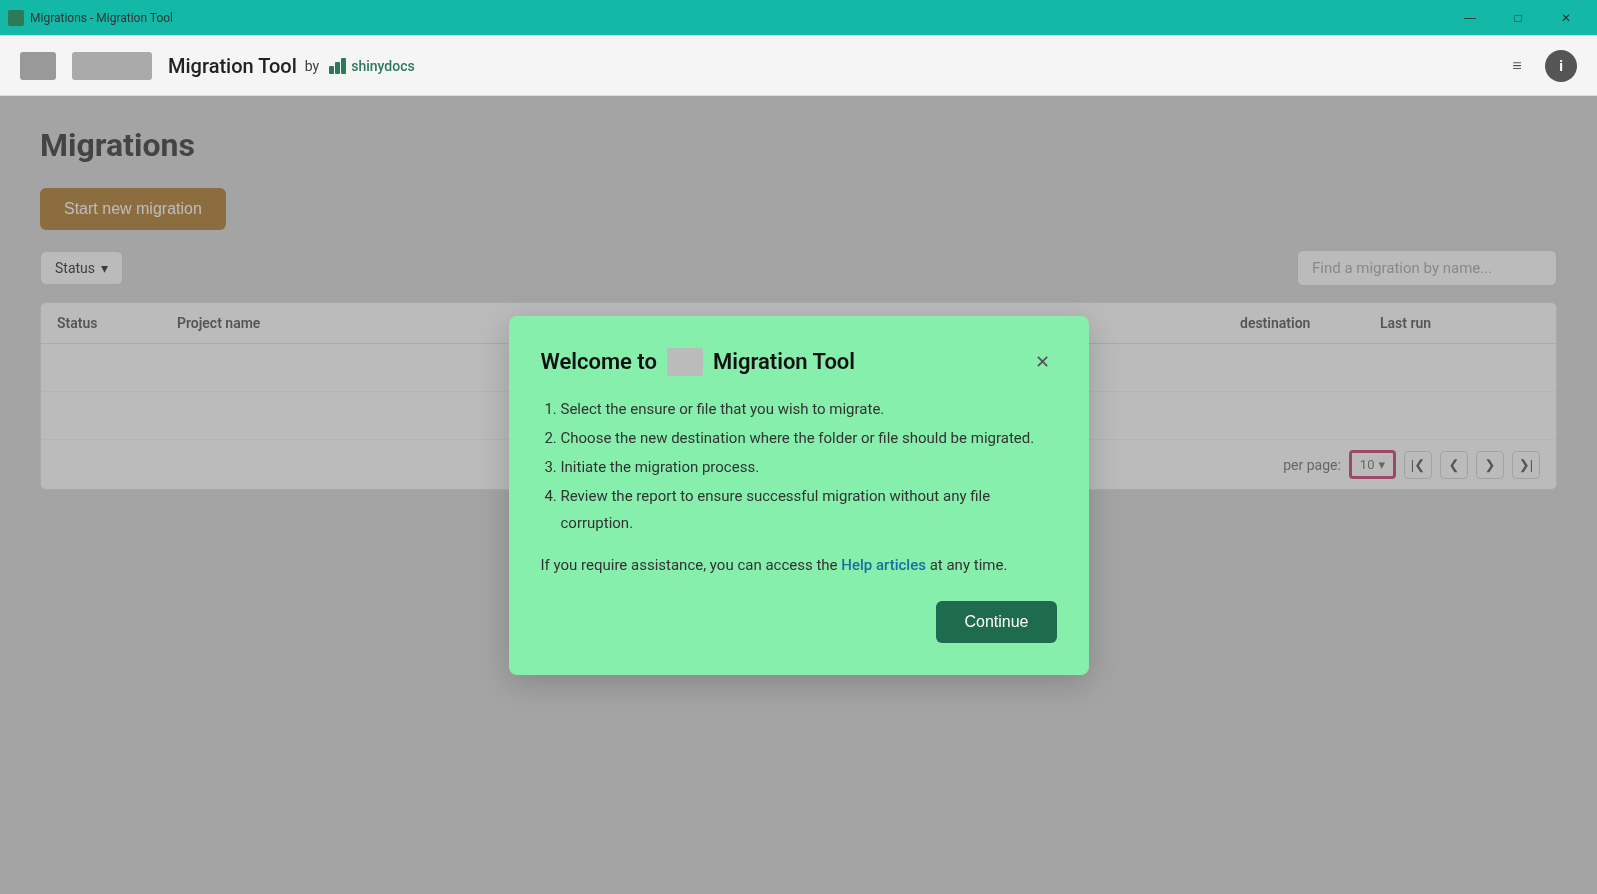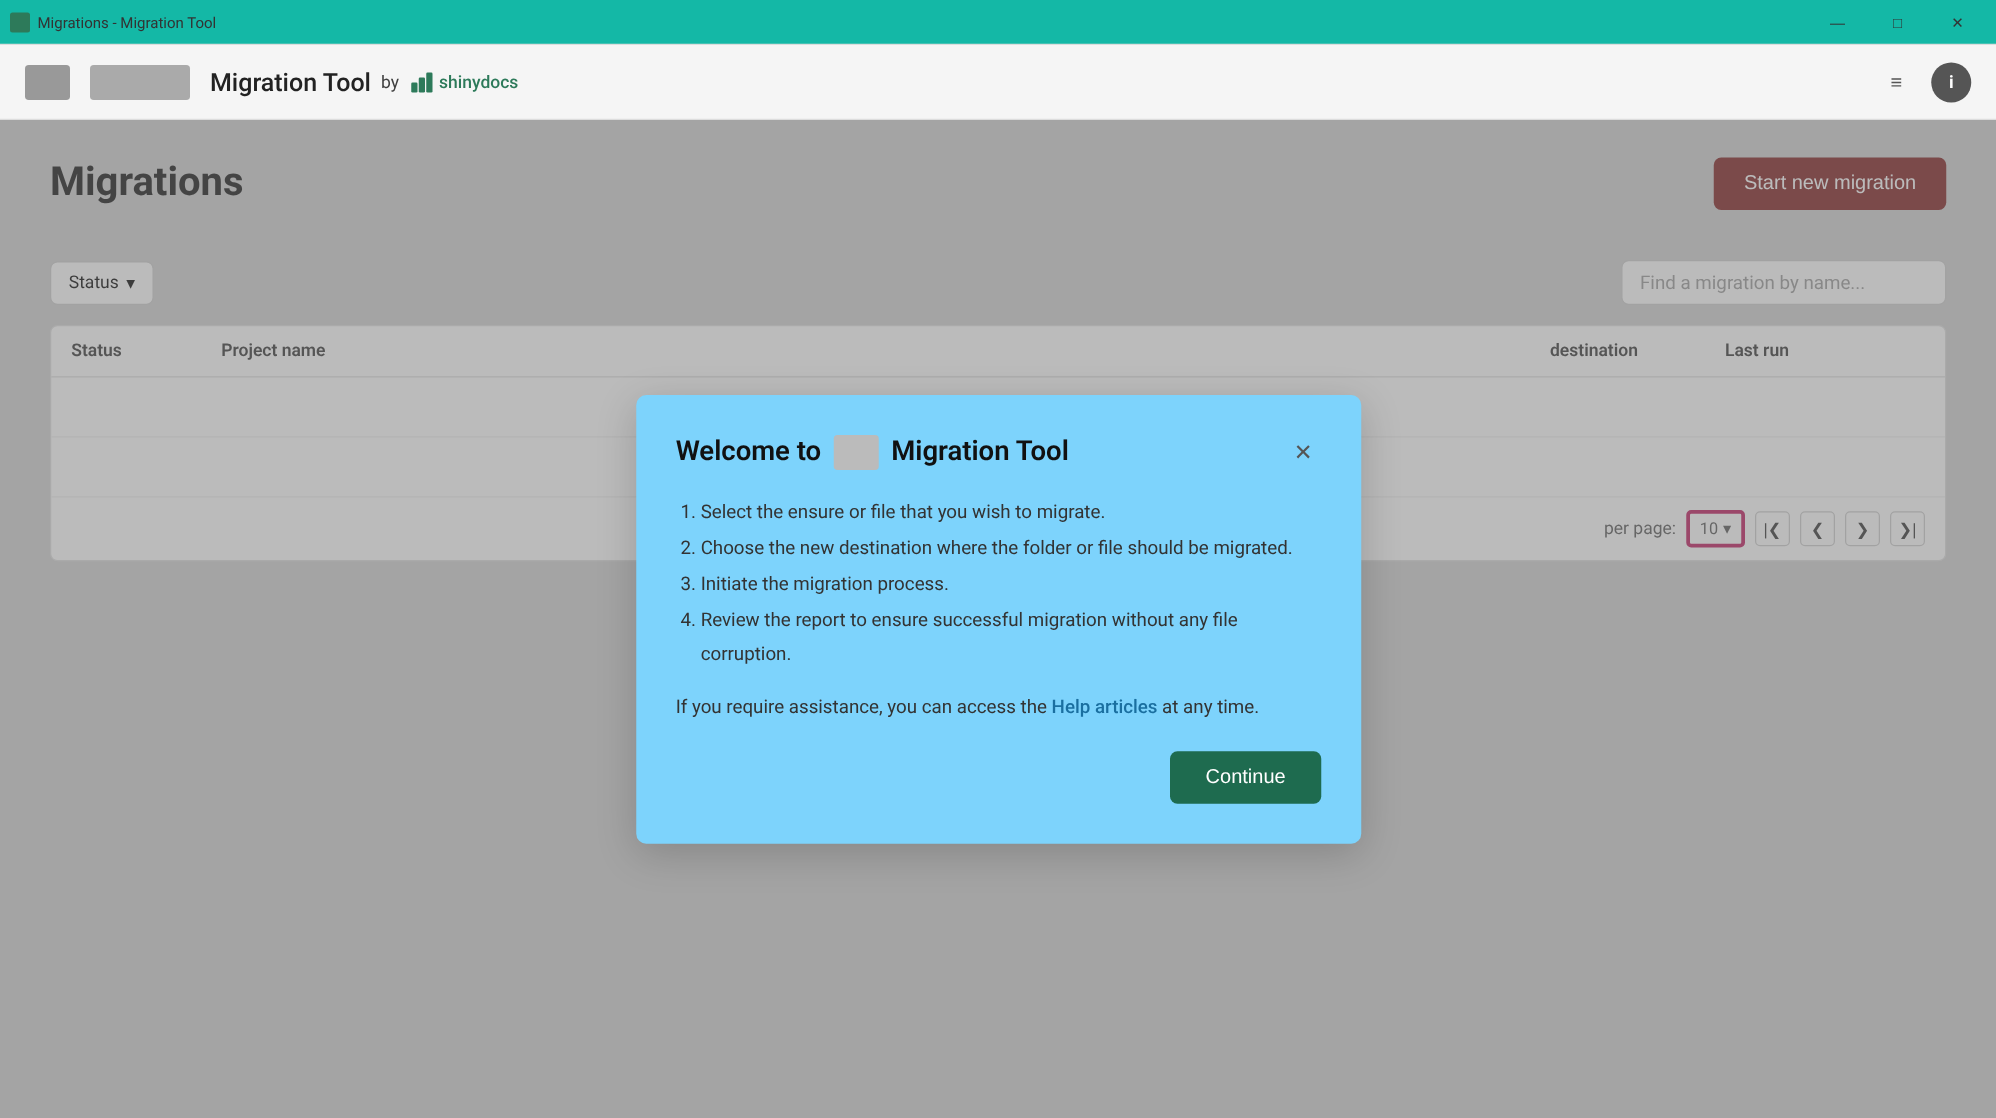--- a/index.html
+++ b/index.html
@@ -132,21 +132,21 @@
       height: calc(894px - 36px - 60px);
       position: relative;
     }
     .page-title {
       font-size: 32px;
       font-weight: 700;
       color: #111;
       margin-bottom: 24px;
     }
     .btn-start {
-      background: #7f1d1d;
+      background: #a16207;
       color: white;
       border: none;
       border-radius: 6px;
       padding: 12px 24px;
       font-size: 16px;
       font-weight: 500;
       cursor: pointer;
     }
     .status-dropdown {
       display: flex;
@@ -234,21 +234,21 @@
       bottom: 0;
       background: rgba(120,120,120,0.5);
       display: flex;
       align-items: center;
       justify-content: center;
       z-index: 100;
     }
 
     
     .modal {
-      background: #7dd3fc;
+      background: #86efac;
       border-radius: 8px;
       padding: 32px;
       width: 580px;
       max-width: 95%;
       position: relative;
       box-shadow: 0 8px 32px rgba(0,0,0,0.18);
     }
     .modal-header {
       display: flex;
       align-items: center;
@@ -353,21 +353,21 @@
     </div>
   </div>
   <div class="header-spacer"></div>
   <div class="header-actions">
     <div class="header-list-icon">≡</div>
     <div class="header-info-icon">i</div>
   </div>
 </div>
 
 <div class="main-content">
-  <div style="display:flex;align-items:flex-start;justify-content:space-between;margin-bottom:20px;">
+  <div style="display:flex;align-items:flex-start;justify-content:center;margin-bottom:20px;flex-direction:column;">
     <h1 class="page-title">Migrations</h1>
     <button class="btn-start">Start new migration</button>
   </div>
 
   <div style="display:flex;align-items:center;justify-content:space-between;margin-bottom:16px;">
     <div class="status-dropdown">
       <span>Status</span>
       <span>▾</span>
     </div>
     <div class="search-bar" style="color:#999;">Find a migration by name...</div>

